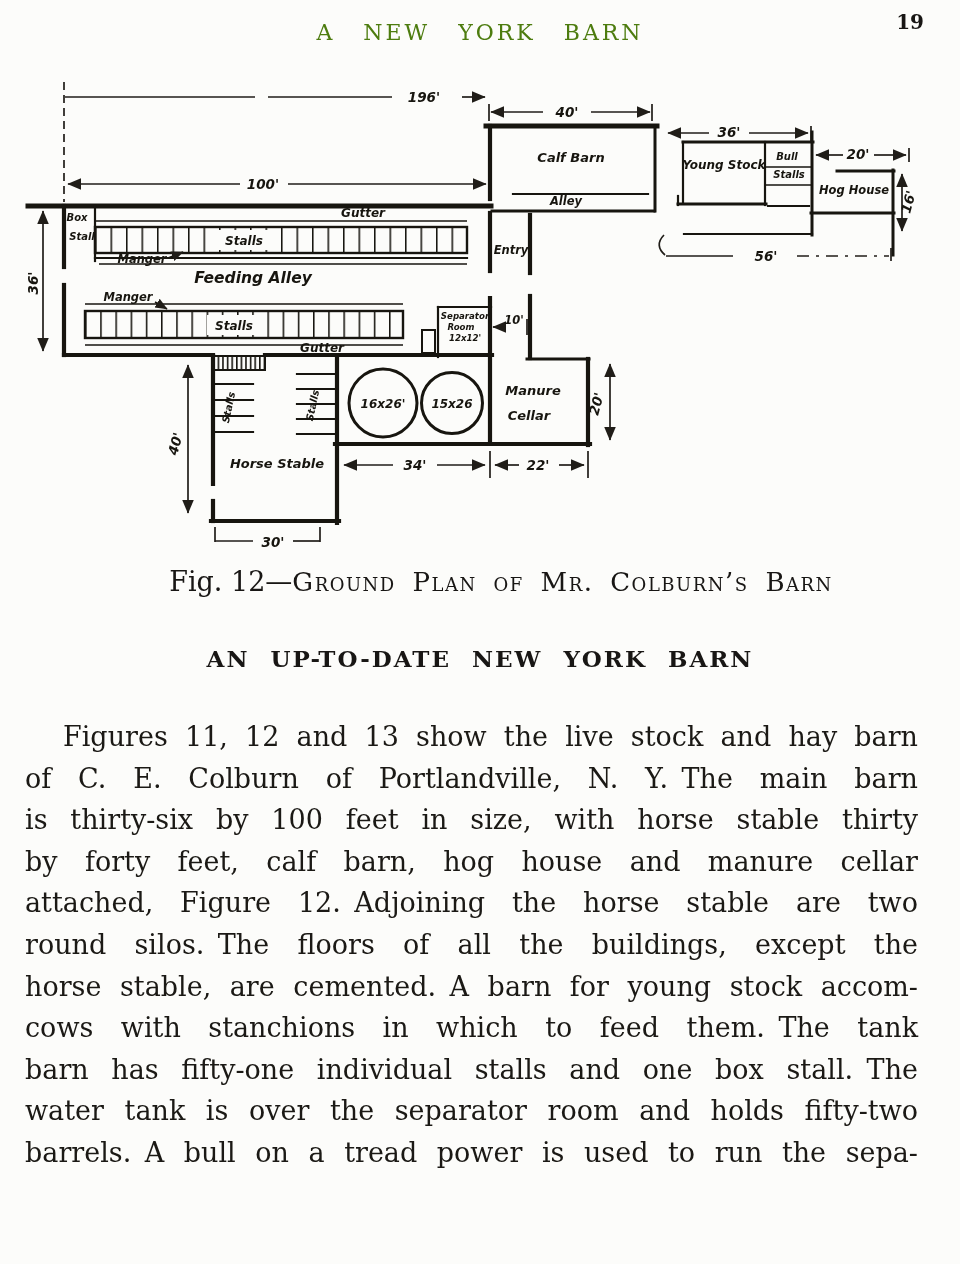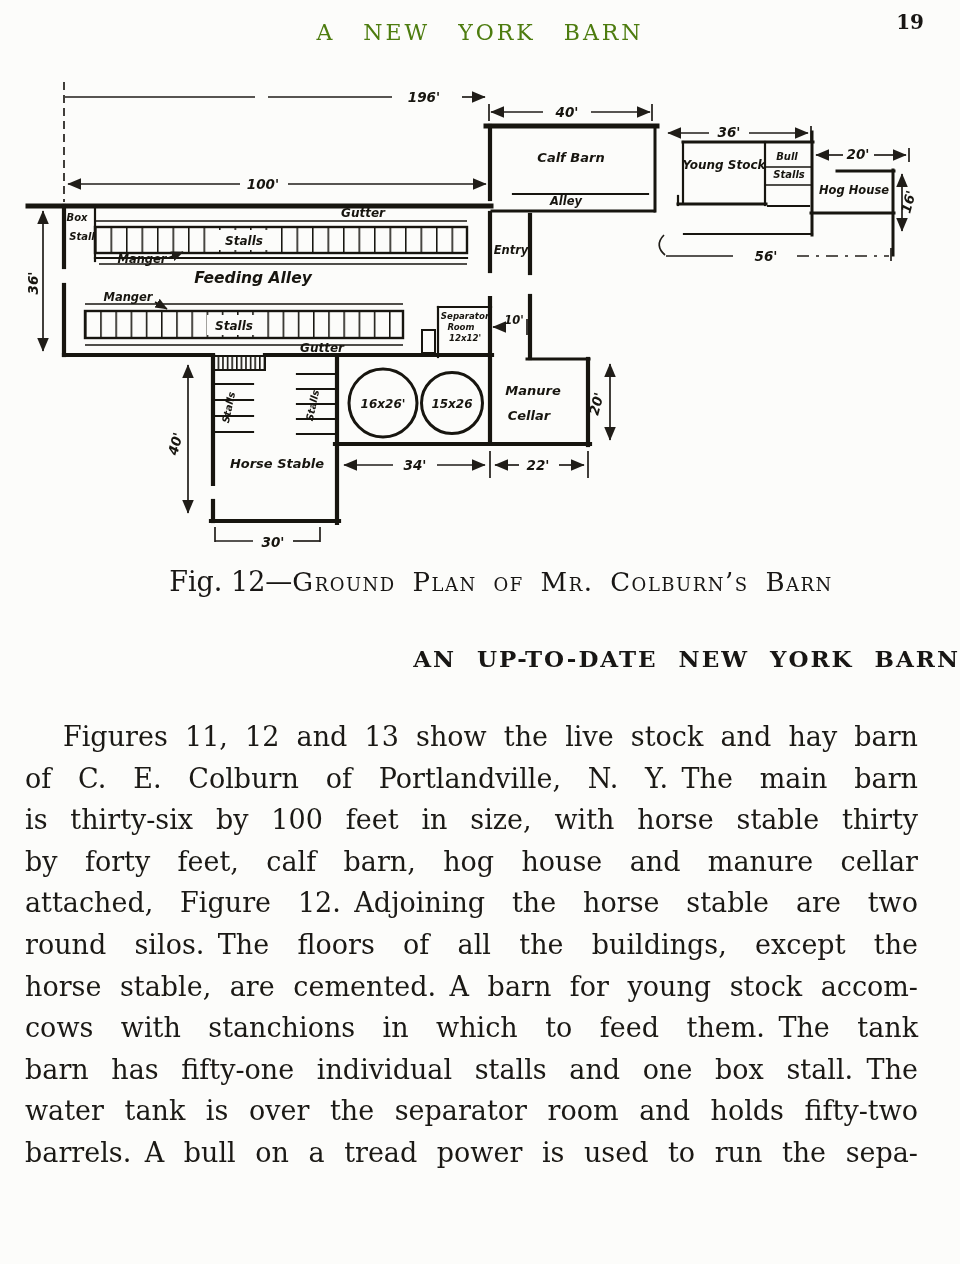--- a/index.html
+++ b/index.html
@@ -39,21 +39,21 @@
   .w2{stroke:#17150f;stroke-width:2.2;fill:none;stroke-linecap:square;}
   .w15{stroke:#17150f;stroke-width:1.5;fill:none;}
   .caption{
     position:absolute;top:566px;left:0;width:100%;text-align:center;
     font-size:27px;color:#181614;padding-left:21px;
   }
   .caption .sc{
     font-variant:small-caps;font-size:26px;letter-spacing:1.5px;word-spacing:7px;
   }
   .heading{
-    position:absolute;top:645px;left:0;width:100%;text-align:right;
+    position:absolute;top:645px;left:0;width:100%;text-align:center;
     font-size:23px;font-weight:bold;letter-spacing:2px;word-spacing:11px;
     color:#181614;
   }
   .bodytext{
     position:absolute;top:716px;left:25px;width:893px;
     font-size:27px;line-height:41.6px;color:#1b1915;
   }
   .bline{text-align:justify;text-align-last:justify;}
   .bline.first{text-indent:38px;}
 </style>

